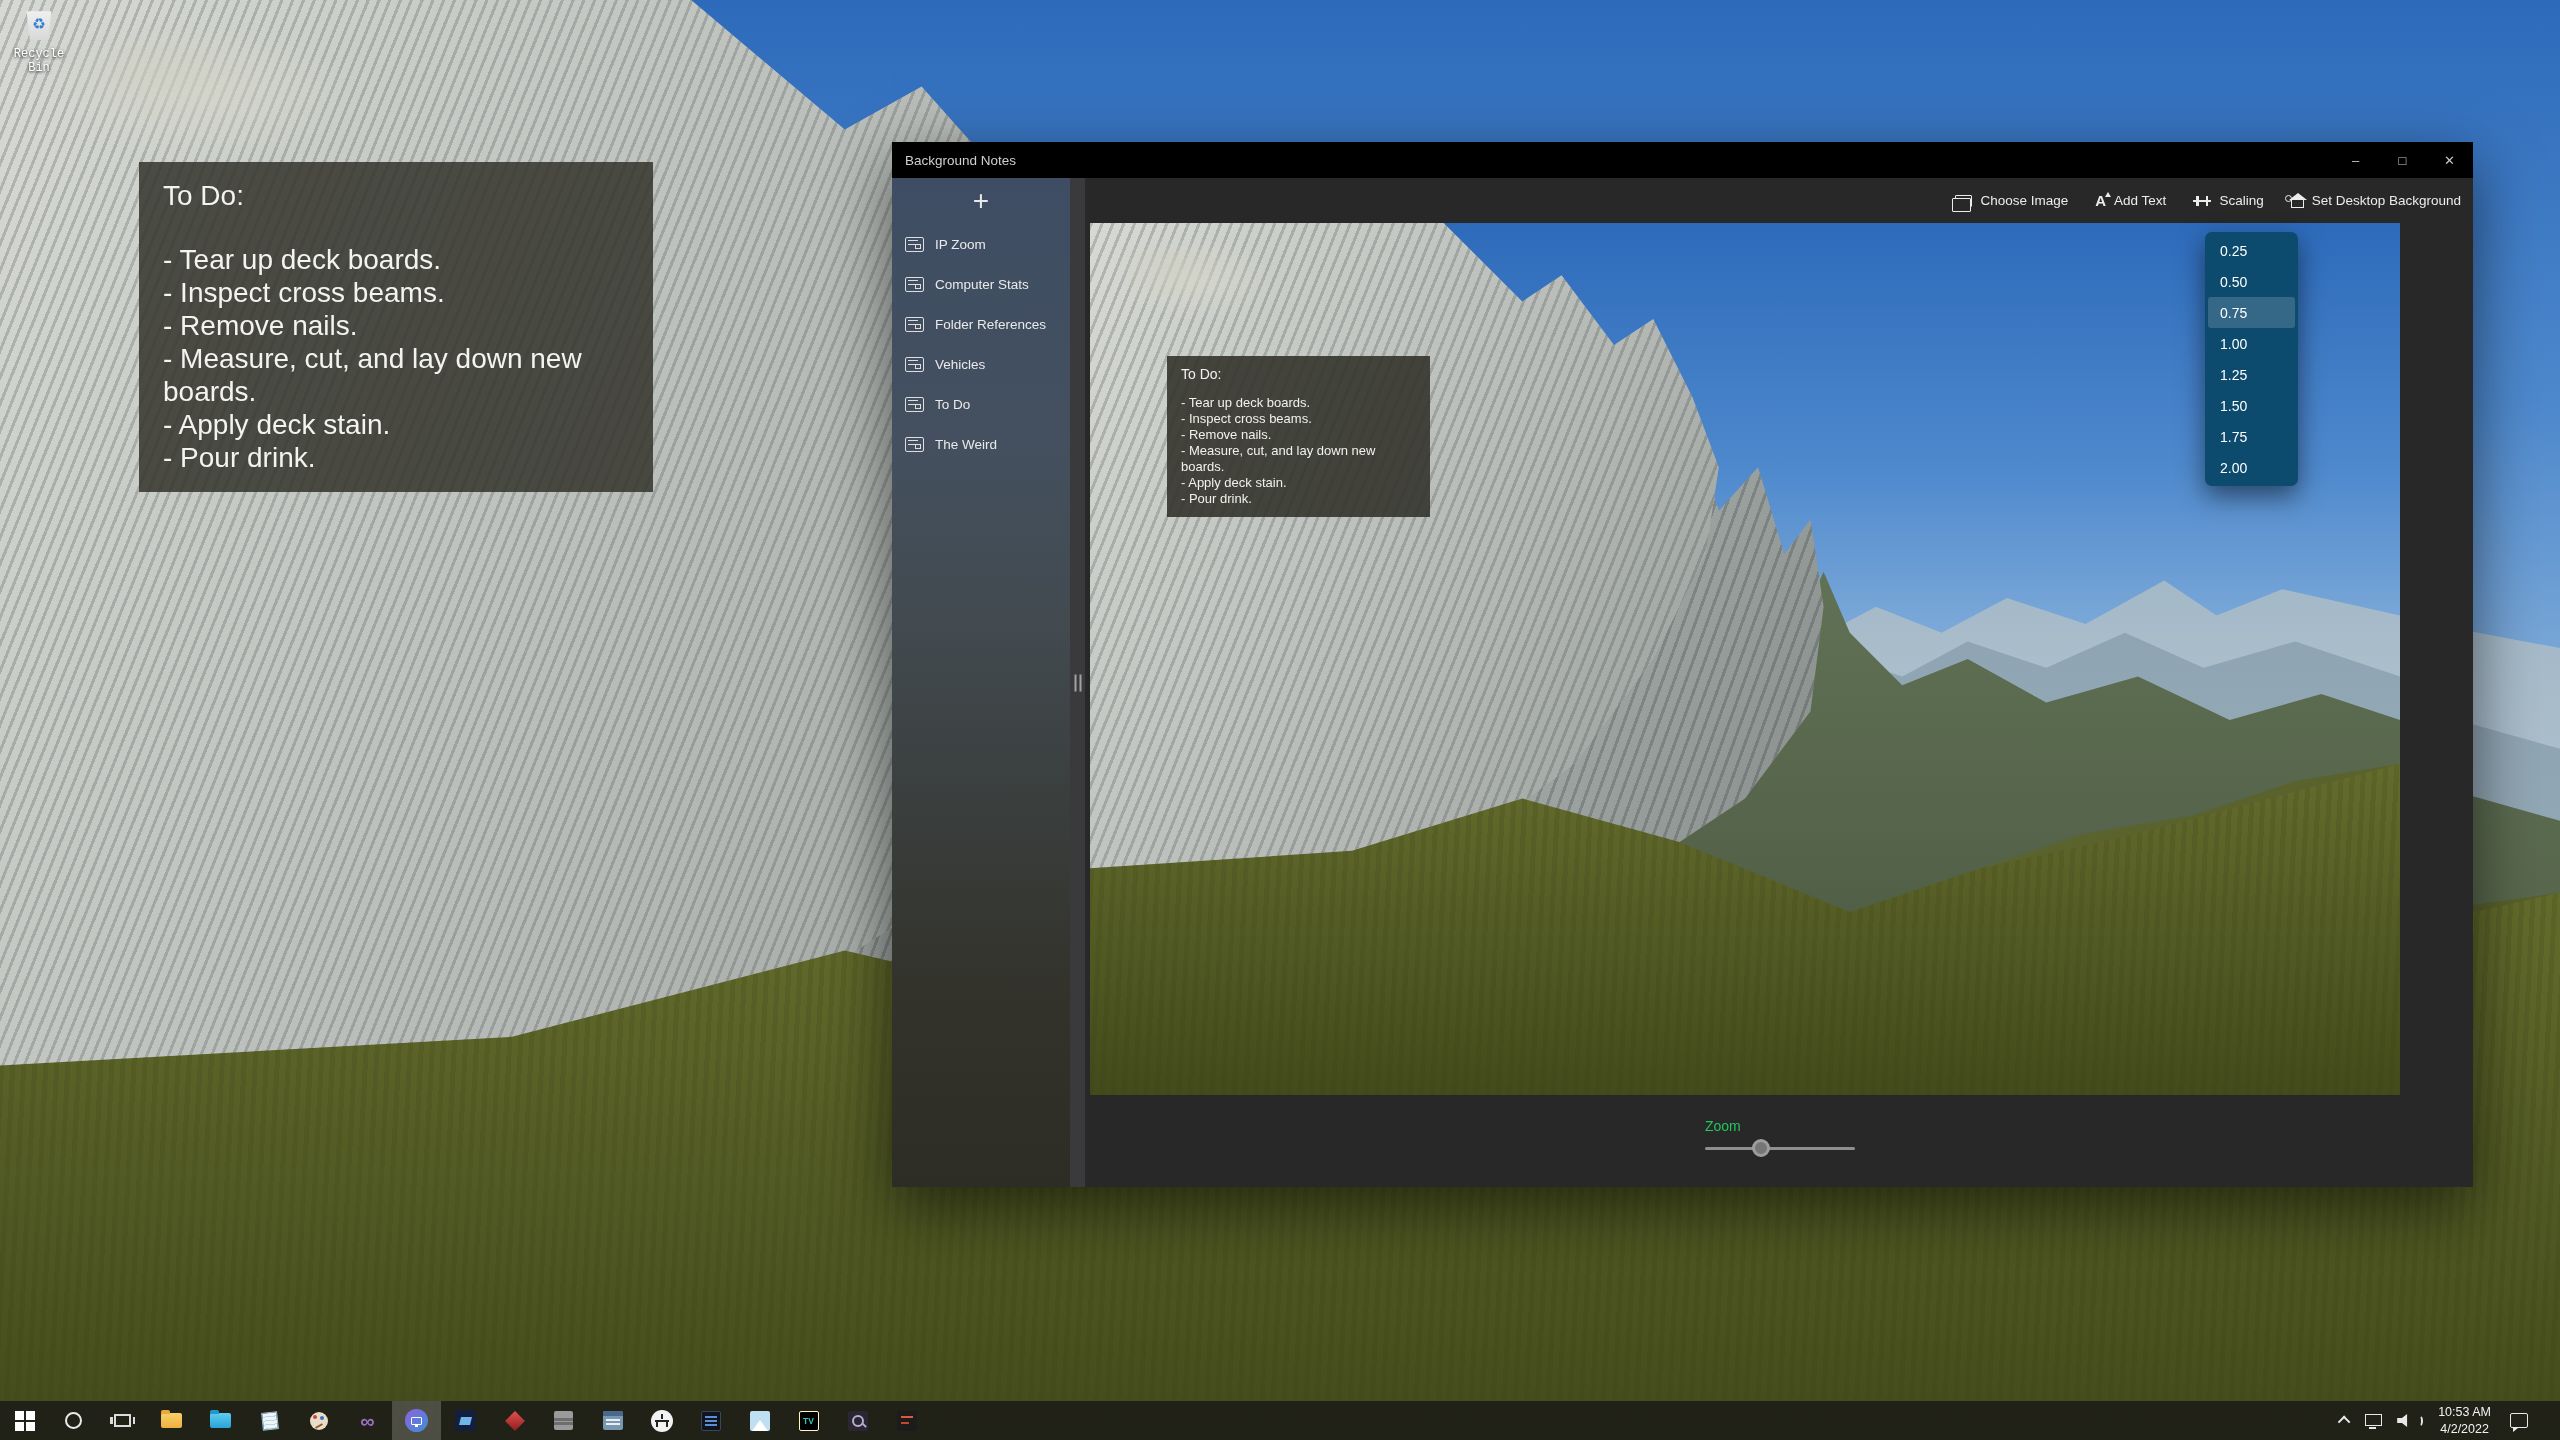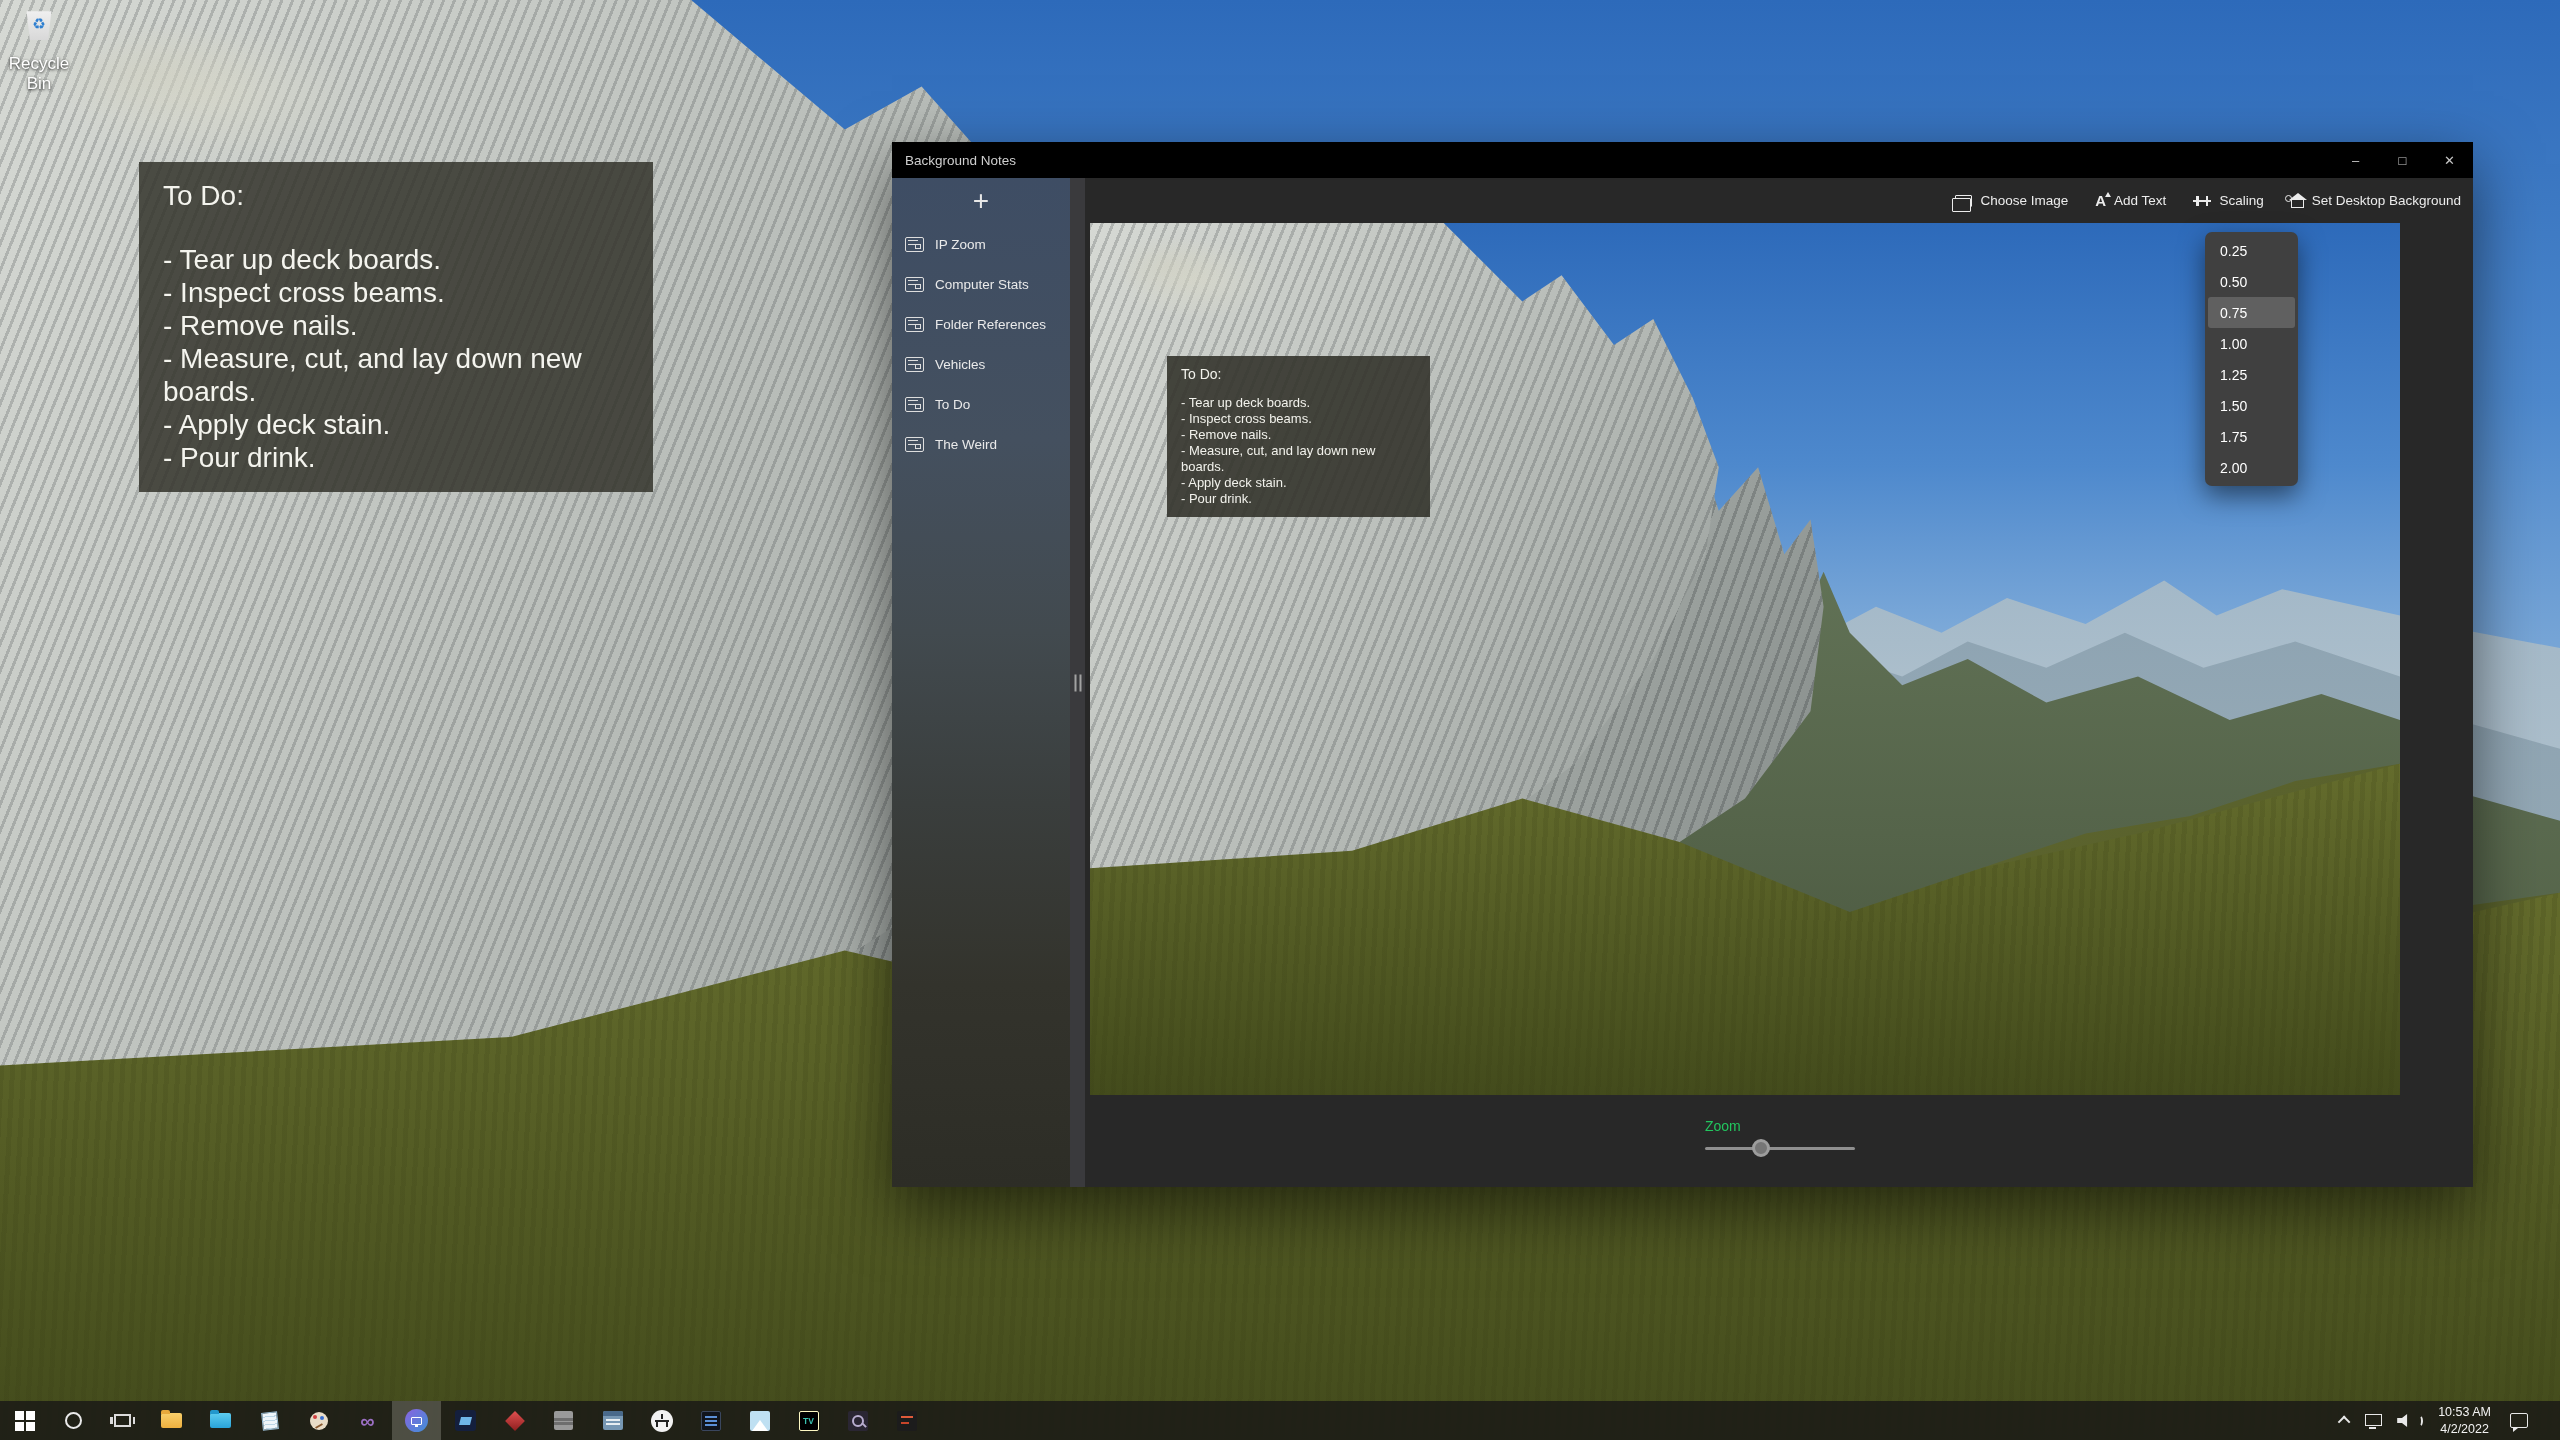--- a/index.html
+++ b/index.html
@@ -32,21 +32,21 @@
         background:radial-gradient(closest-side,rgba(218,218,202,.55),rgba(218,218,202,0) 72%); }
   .s2 { left:16%; top:68%; width:12%; height:10%; inset:auto; position:absolute;
         background:radial-gradient(closest-side,rgba(205,205,190,.45),rgba(205,205,190,0) 72%); }
 
   
   .recycle-bin { position:absolute; left:6px; top:8px; width:66px; text-align:center; }
   .bin-glyph { width:27px; height:32px; margin:0 auto;
         background:linear-gradient(180deg,#f2f2f2,#d8d8d8);
         clip-path:polygon(4% 10%,96% 10%,84% 100%,16% 100%);
         color:#2e7fd0; font-size:15px; line-height:32px; }
-  .bin-label { margin-top:14px; font-size:17px; color:#fff; text-shadow:0 1px 3px rgba(0,0,0,.9); }
+  .bin-label { margin-top:7px; font-size:12px; color:#fff; text-shadow:0 1px 3px rgba(0,0,0,.9);font-family:Liberation Mono, monospace; }
 
   .desktop-note { position:absolute; left:139px; top:162px; width:514px;
         background:rgba(52,52,44,.86); color:#f4f4ee; padding:18px 24px; }
   .desktop-note .note-title { font-size:28px; }
   .desktop-note .note-gap { height:31px; }
   .desktop-note .note-line { font-size:28px; line-height:33px; }
 
   
   .app-window { position:absolute; left:892px; top:142px; width:1581px; height:1045px;
         background:#282828; box-shadow:0 22px 60px rgba(0,0,0,.55); }
@@ -102,21 +102,21 @@
   .preview-note .note-gap { height:13px; }
   .preview-note .note-line { font-size:13px; line-height:16px; }
 
   .zoom-box { position:absolute; left:620px; top:940px; width:150px; }
   .zoom-label { font-size:14px; color:#22c55e; }
   .zoom-track { margin-top:13px; height:3px; background:#8f8f8f; border-radius:2px; position:relative; }
   .zoom-thumb { position:absolute; top:-8px; left:calc(37% - 9px); width:18px; height:18px;
         border-radius:50%; background:#767676; border:3px solid #9d9d9d; }
 
   .scaling-dropdown { position:absolute; left:1313px; top:90px; width:93px; height:254px;
-        background:#404040; border-radius:7px; box-shadow:0 10px 26px rgba(0,0,0,.5);
+        background:#0c4a6e; border-radius:7px; box-shadow:0 10px 26px rgba(0,0,0,.5);
         display:flex; flex-direction:column; padding:3px 0; z-index:50; }
   .sc-item { flex:1; display:flex; align-items:center; padding-left:15px; color:#fff; font-size:14px; }
   .sc-item.selected { background:rgba(255,255,255,.17); border-radius:3px; margin:0 3px; padding-left:12px; }
 
   
   .taskbar { position:absolute; left:0; top:1401px; width:2560px; height:39px;
         background:rgba(30,30,23,.93); display:flex; align-items:stretch; z-index:100; }
   .tb-icons { display:flex; }
   .ti { width:49px; display:flex; align-items:center; justify-content:center; position:relative; }
   .ti.active { background:rgba(140,140,128,.42); }

